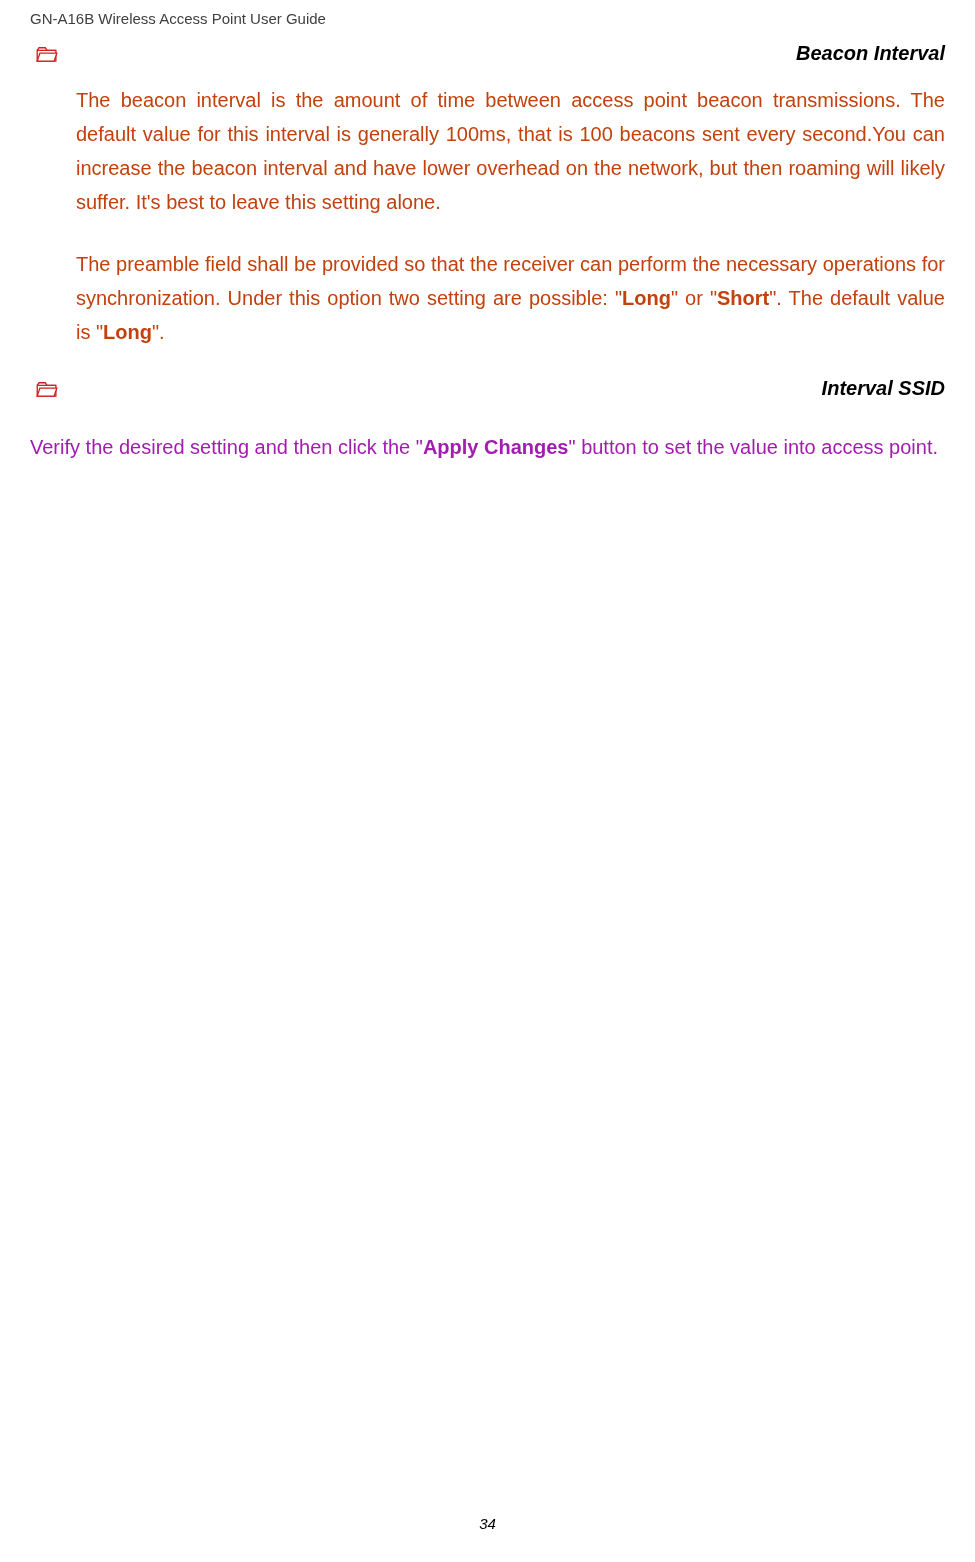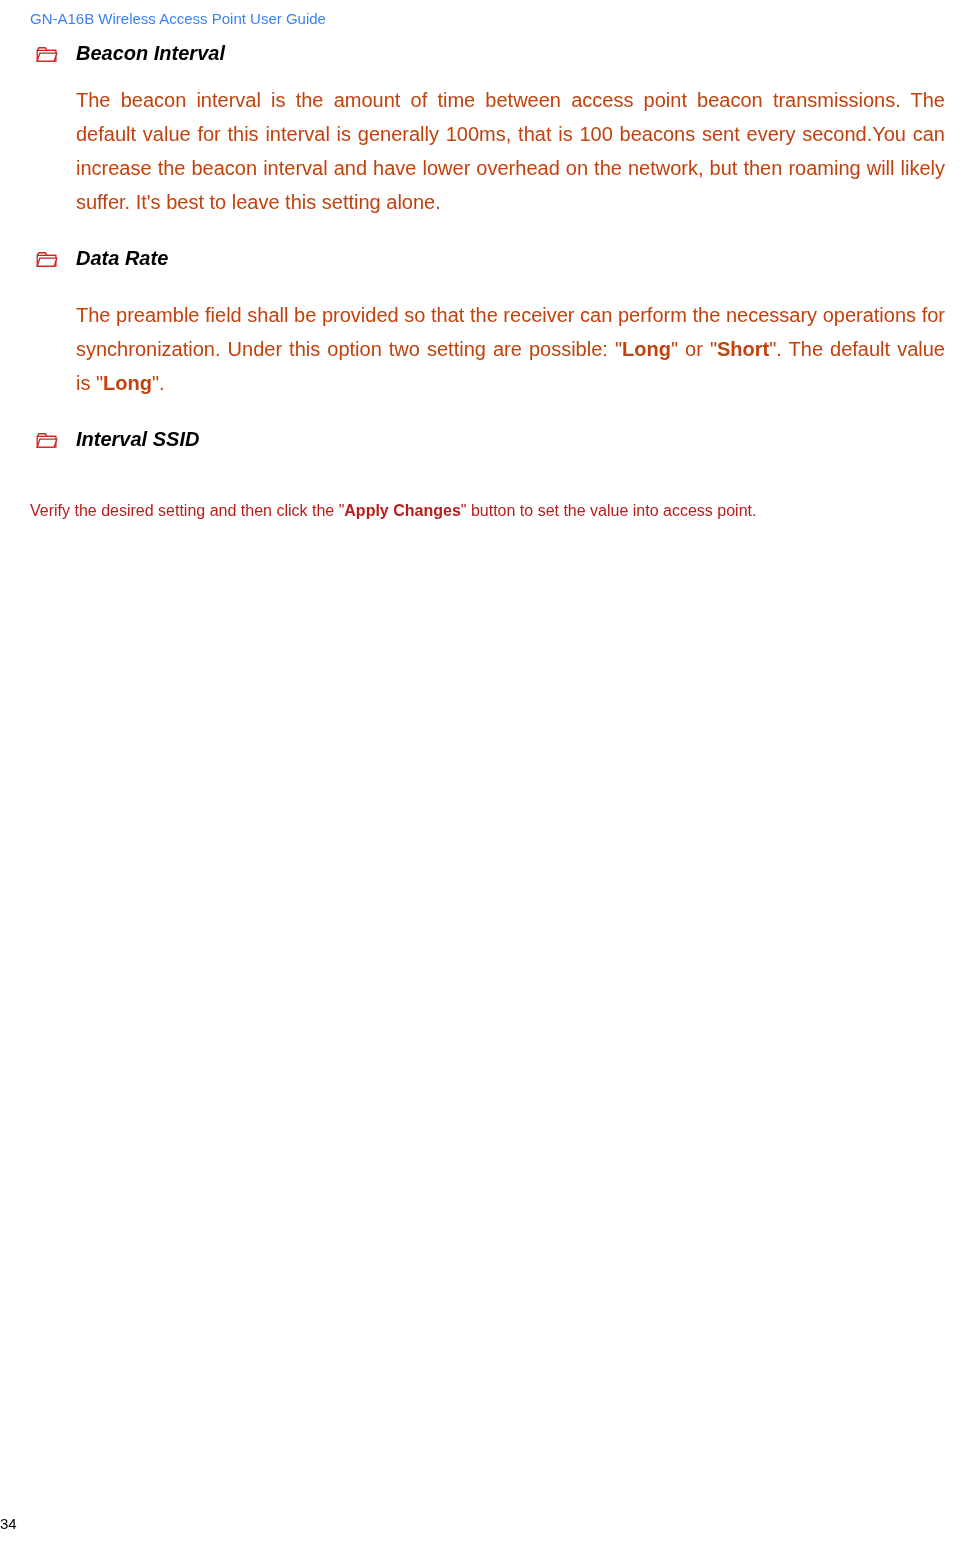--- a/index.html
+++ b/index.html
@@ -10,30 +10,31 @@
     body {
       font-family: Arial, Helvetica, sans-serif;
       background: #ffffff;
       width: 975px;
       height: 1562px;
       padding: 10px 30px 30px 30px;
       position: relative;
     }
     .header {
       font-size: 15px;
-      color: #3b82f6;
+      color: #404040;
       margin-bottom: 15px;
     }
     .section {
       margin-bottom: 28px;
     }
     .section-header {
       display: flex;
       align-items: center;
       margin-bottom: 18px;
+      justify-content: space-between;
     }
     .folder-icon {
       width: 22px;
       height: 16px;
       margin-right: 18px;
       margin-left: 6px;
       flex-shrink: 0;
     }
     .section-title {
       font-size: 20px;
@@ -45,61 +46,54 @@
       font-size: 20px;
       color: #c2410c;
       line-height: 1.7;
       margin-left: 46px;
       text-align: justify;
     }
     .bold {
       font-weight: bold;
     }
     .footer-text {
-      font-size: 16px;
-      color: #b91c1c;
+      font-size: 20px;
+      color: #a21caf;
       line-height: 1.7;
-      margin-top: 46px;
+      margin-top: 30px;
       text-align: justify;
     }
     .page-number {
       position: absolute;
       bottom: 30px;
       left: 0;
       right: 0;
-      text-align: left;
+      text-align: center;
       font-size: 15px;
+      font-style: italic;
     }
   </style>
 </head>
 <body>
 
 <div class="header">GN-A16B Wireless Access Point  User Guide</div>
 
 <div class="section">
   <div class="section-header">
     <svg class="folder-icon" viewBox="0 0 24 18">
       <path d="M 1 5 L 1 17 L 22 17 L 22 5 Z" fill="none" stroke="#d02020" stroke-width="1.5"></path>
       <path d="M 1 5 L 3 2 L 10 2 L 12 5 L 22 5" fill="none" stroke="#d02020" stroke-width="1.5"></path>
       <path d="M 4 8 L 23 8 L 20 17 L 1 17 Z" fill="#ffffff" stroke="#d02020" stroke-width="1.5"></path>
     </svg>
     <div class="section-title">Beacon Interval</div>
   </div>
   <div class="section-body">The beacon interval is the amount of time between access point beacon transmissions. The default value for this interval is generally 100ms, that is 100 beacons sent every second.You can increase the beacon interval and have lower overhead on the network, but then roaming will likely suffer. It's best to leave this setting alone.</div>
 </div>
 
 <div class="section">
-  <div class="section-header">
-    <svg class="folder-icon" viewBox="0 0 24 18">
-      <path d="M 1 5 L 1 17 L 22 17 L 22 5 Z" fill="none" stroke="#d02020" stroke-width="1.5"></path>
-      <path d="M 1 5 L 3 2 L 10 2 L 12 5 L 22 5" fill="none" stroke="#d02020" stroke-width="1.5"></path>
-      <path d="M 4 8 L 23 8 L 20 17 L 1 17 Z" fill="#ffffff" stroke="#d02020" stroke-width="1.5"></path>
-    </svg>
-    <div class="section-title">Data Rate</div>
-  </div>
 </div>
 
 <div class="section">
   <div class="section-body">The preamble field shall be provided so that the receiver can perform the necessary operations for synchronization. Under this option two setting are possible: "<span class="bold">Long</span>" or "<span class="bold">Short</span>". The default value is "<span class="bold">Long</span>".</div>
 </div>
 
 <div class="section">
   <div class="section-header">
     <svg class="folder-icon" viewBox="0 0 24 18">
       <path d="M 1 5 L 1 17 L 22 17 L 22 5 Z" fill="none" stroke="#d02020" stroke-width="1.5"></path>

